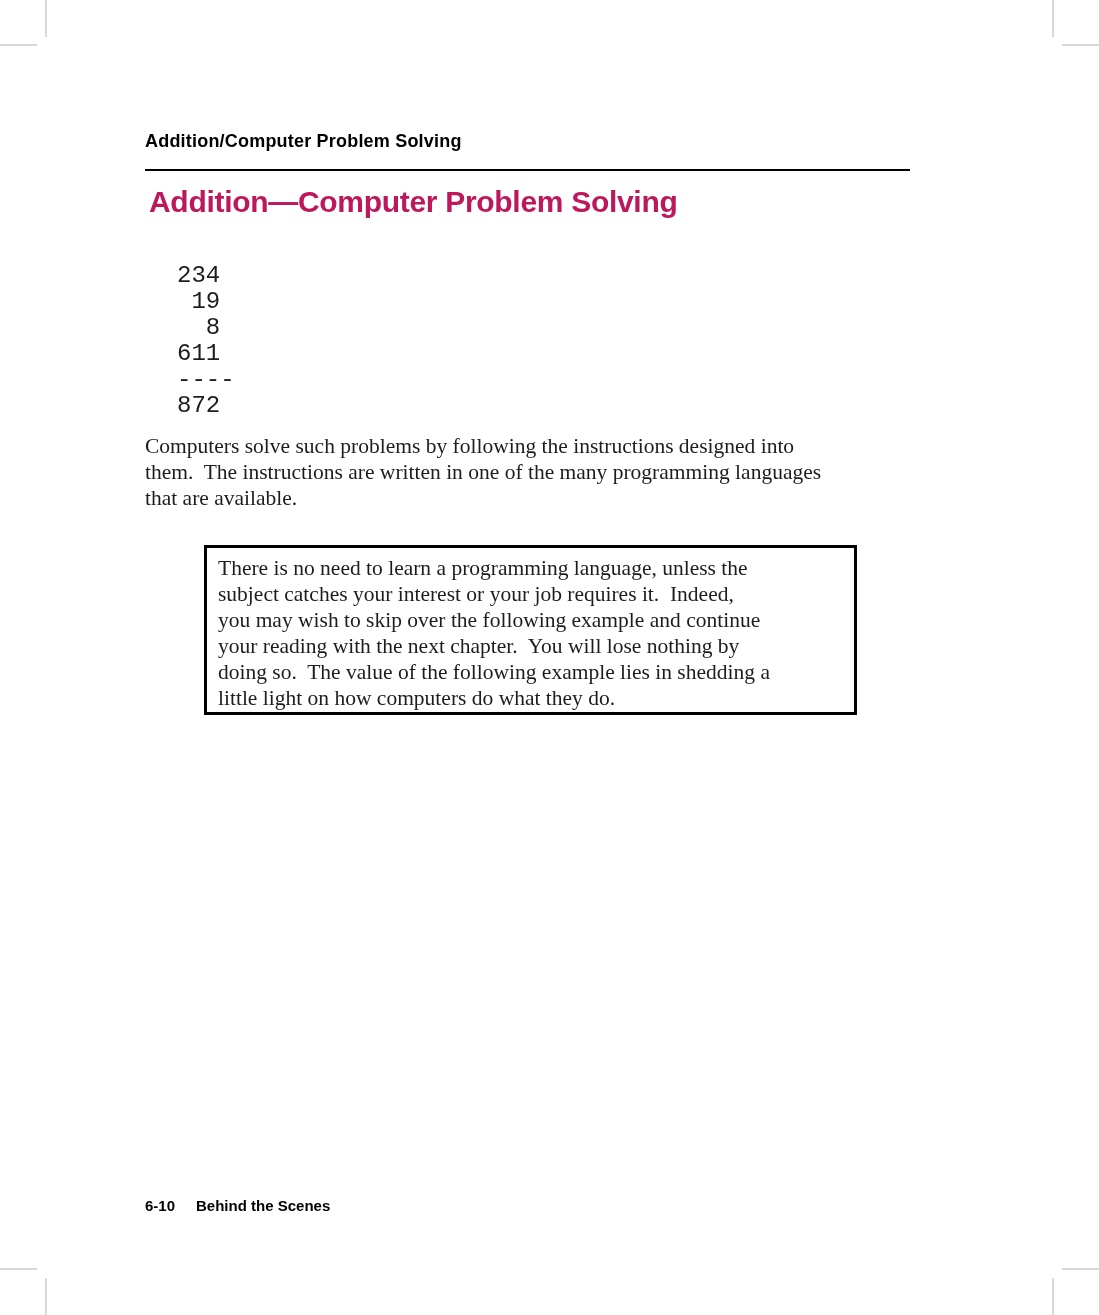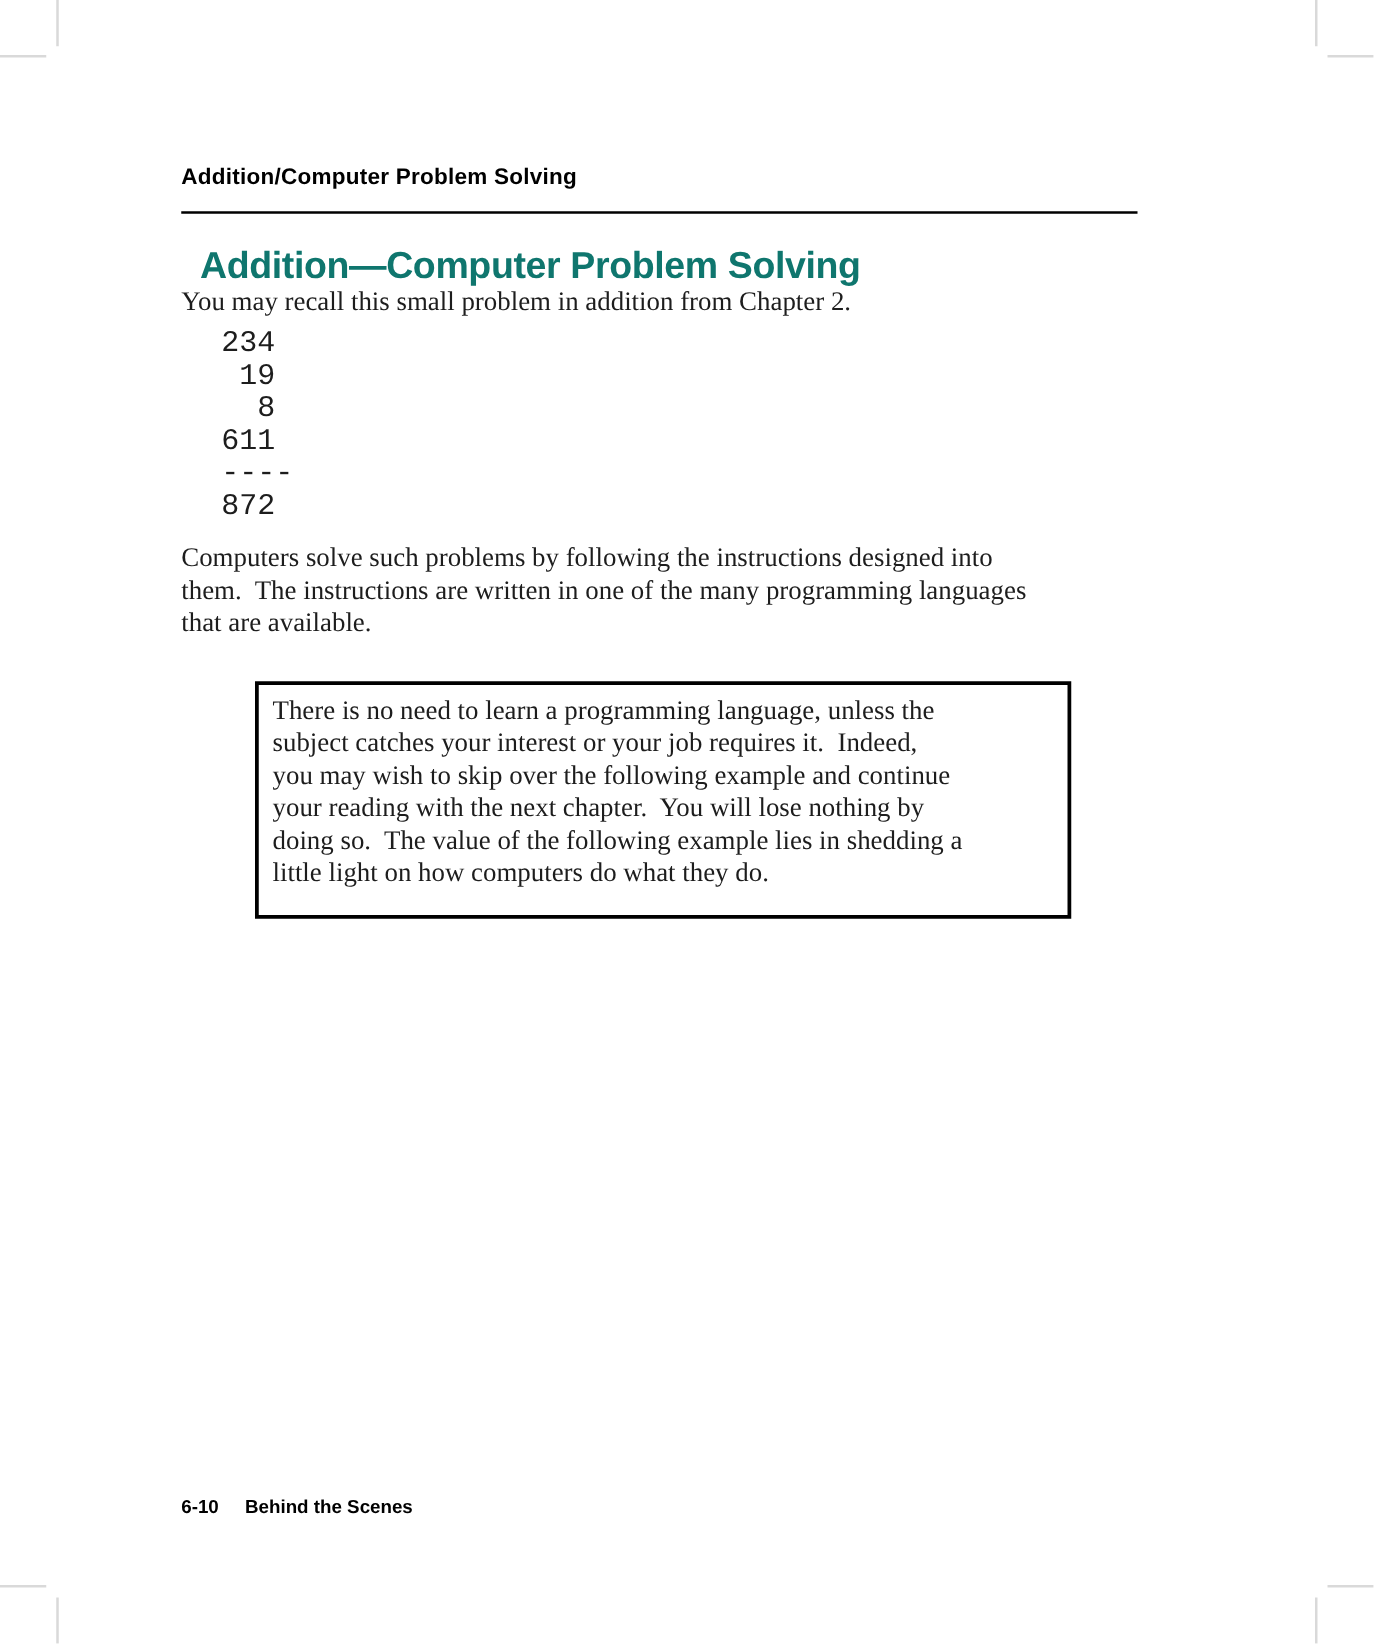--- a/index.html
+++ b/index.html
@@ -22,39 +22,39 @@
   .m-br-h{left:1062px;top:1268px;width:37px;height:2px;}
   .m-br-v{left:1052px;top:1278px;width:2px;height:37px;}
 
   .running-head{
     position:absolute;left:145px;top:131px;margin:0;
     font-family:"Liberation Sans", sans-serif;font-weight:bold;
     font-size:18px;color:#000;letter-spacing:0.2px;
   }
   .head-rule{position:absolute;left:145px;top:169px;width:765px;height:2px;background:#000;}
   .page-title{
-    position:absolute;left:144px;top:180px;margin:16px;
+    position:absolute;left:144px;top:180px;margin:5px;
     font-family:"Liberation Sans", sans-serif;font-weight:bold;
-    font-size:30px;color:#0f766e;letter-spacing:-0.3px;
+    font-size:30px;color:#be185d;letter-spacing:-0.3px;
   }
   .intro-par{
     position:absolute;left:145px;top:228px;margin:0;
     font-size:21.5px;line-height:26px;
   }
   .addition-example{
     position:absolute;left:177px;top:263px;margin:0;
     font-family:"Liberation Mono", monospace;
     font-size:24px;line-height:26px;color:#1d1d1d;
   }
   .body-par{
     position:absolute;left:145px;top:433px;margin:0;
     font-size:21.5px;line-height:26px;white-space:pre-wrap;
   }
   .note-box{
-    position:absolute;left:204px;top:545px;width:653px;height:190px;
+    position:absolute;left:204px;top:545px;width:653px;height:170px;
     border:3px solid #000;box-sizing:border-box;background:#fff;
   }
   .note-box p{
     margin:0;padding:7px 8px 0 11px;
     font-size:21.5px;line-height:26px;white-space:pre-wrap;
   }
   .page-footer{
     position:absolute;left:145px;top:1197px;margin:0;
     font-family:"Liberation Sans", sans-serif;font-weight:bold;
     font-size:15px;color:#000;
@@ -74,21 +74,20 @@
   <div class="mark m-bl-v"></div>
   <div class="mark m-br-h"></div>
   <div class="mark m-br-v"></div>
 
   <p class="running-head">Addition/Computer Problem Solving</p>
 
   <div class="head-rule"></div>
 
   <h1 class="page-title">Addition—Computer Problem Solving</h1>
 
-  <p class="intro-par">You may recall this small problem in addition from Chapter 2.</p>
 
   <pre class="addition-example">234
  19
   8
 611
 ----
 872</pre>
 
   <p class="body-par">Computers solve such problems by following the instructions designed into
 them.  The instructions are written in one of the many programming languages

